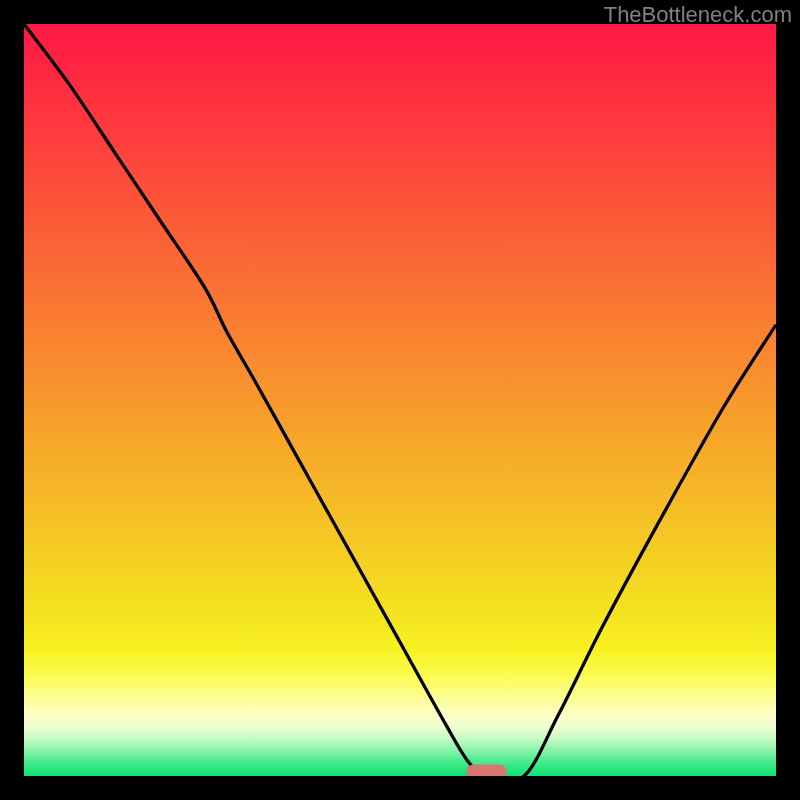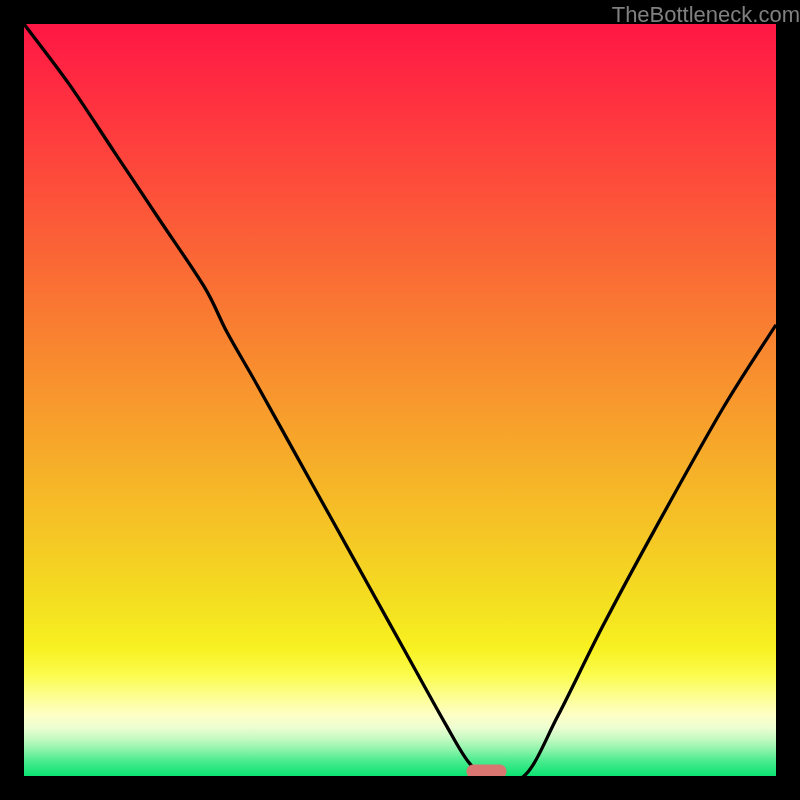--- a/index.html
+++ b/index.html
@@ -12,21 +12,21 @@
   }
   .frame {
     position: relative;
     width: 800px;
     height: 800px;
     background: #000;
   }
   .watermark {
     position: absolute;
     top: 2px;
-    right: 0;
+    right: 8px;
     color: #808080;
     font-family: Arial, Helvetica, sans-serif;
     font-size: 22px;
     font-weight: 500;
     z-index: 30;
     letter-spacing: 0px;
   }
   .plot-area {
     position: absolute;
     left: 24px;

